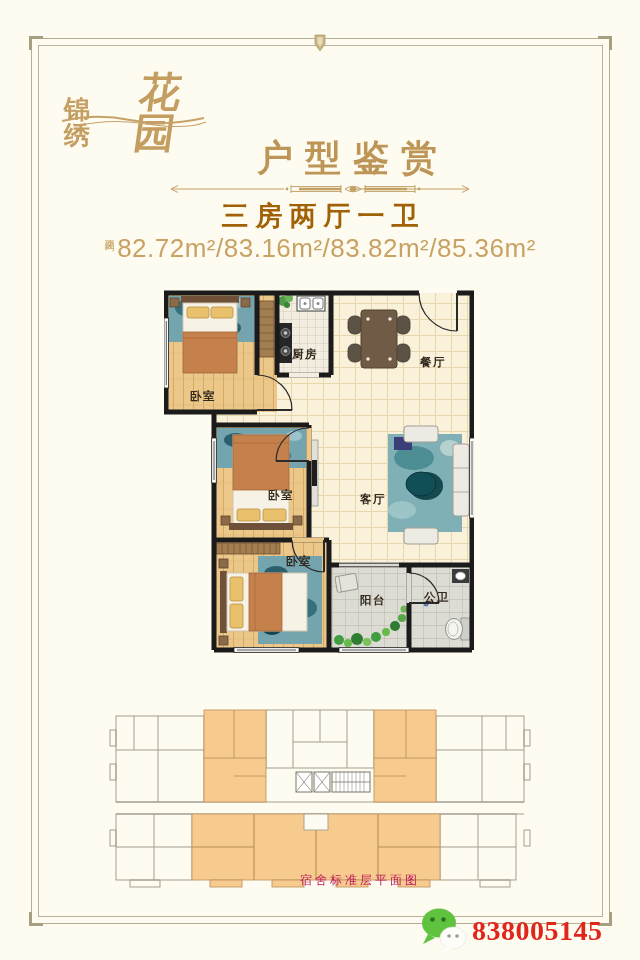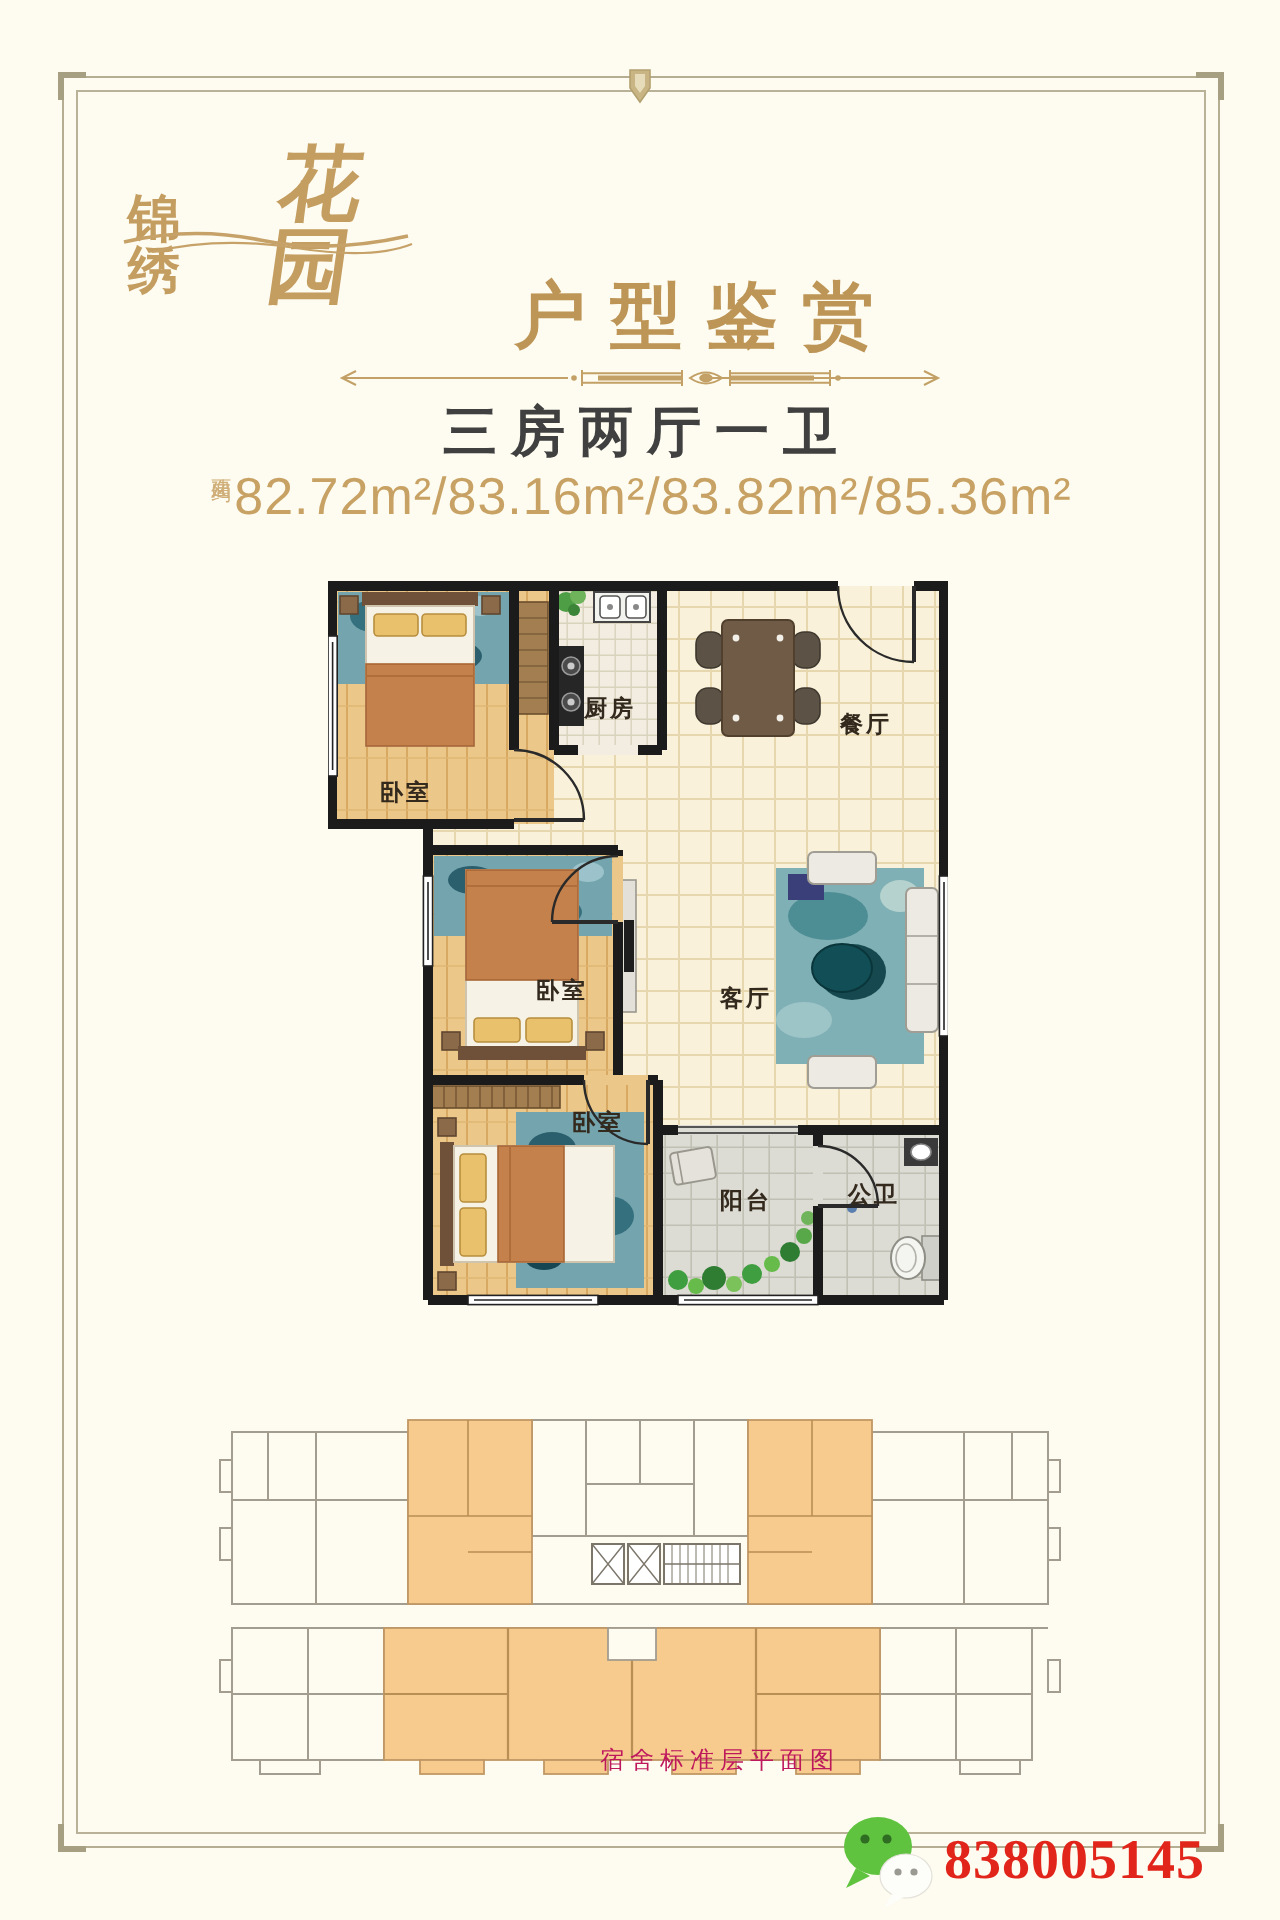--- a/index.html
+++ b/index.html
@@ -23,21 +23,21 @@
   .logo{position:absolute;left:64px;top:72px;width:150px;height:56px;color:#c49d61;}
   .logo-row{display:flex;align-items:flex-end;line-height:1;gap:16px;}
   .logo-cn1{font-size:26px;font-weight:bold;letter-spacing:3px;padding-bottom:6px;}
   .logo-cn2{font-size:41px;font-weight:bold;transform:skewX(-8deg);margin-left:2px;}
   .logo-wave{position:absolute;left:-6px;top:40px;}
   
   .title{position:absolute;left:0;top:134px;width:100%;text-align:center;
     font-size:36px;font-weight:bold;color:#bd9557;letter-spacing:12px;text-indent:12px;padding-left:27px;}
   .divider{position:absolute;left:169px;top:182px;}
   .layout-type{position:absolute;left:0;top:198px;width:100%;text-align:center;
-    font-size:27px;font-weight:bold;color:#404040;letter-spacing:7px;text-indent:7px;}
+    font-size:27px;font-weight:bold;color:#a16207;letter-spacing:7px;text-indent:7px;}
   .area-line{position:absolute;left:0;top:231px;width:100%;display:flex;
     justify-content:center;align-items:center;color:#c8a264;}
   .area-prefix{writing-mode:vertical-rl;font-size:10px;letter-spacing:1px;
     height:34px;color:#cfae78;margin-right:3px;line-height:1;}
   .area-values{font-size:26px;letter-spacing:0.5px;}
   
   .floorplan{position:absolute;left:164px;top:288px;}
   .fp-label{font:bold 11.5px "Liberation Sans","DejaVu Sans",sans-serif;
     fill:#33291d;letter-spacing:1.5px;}
   

